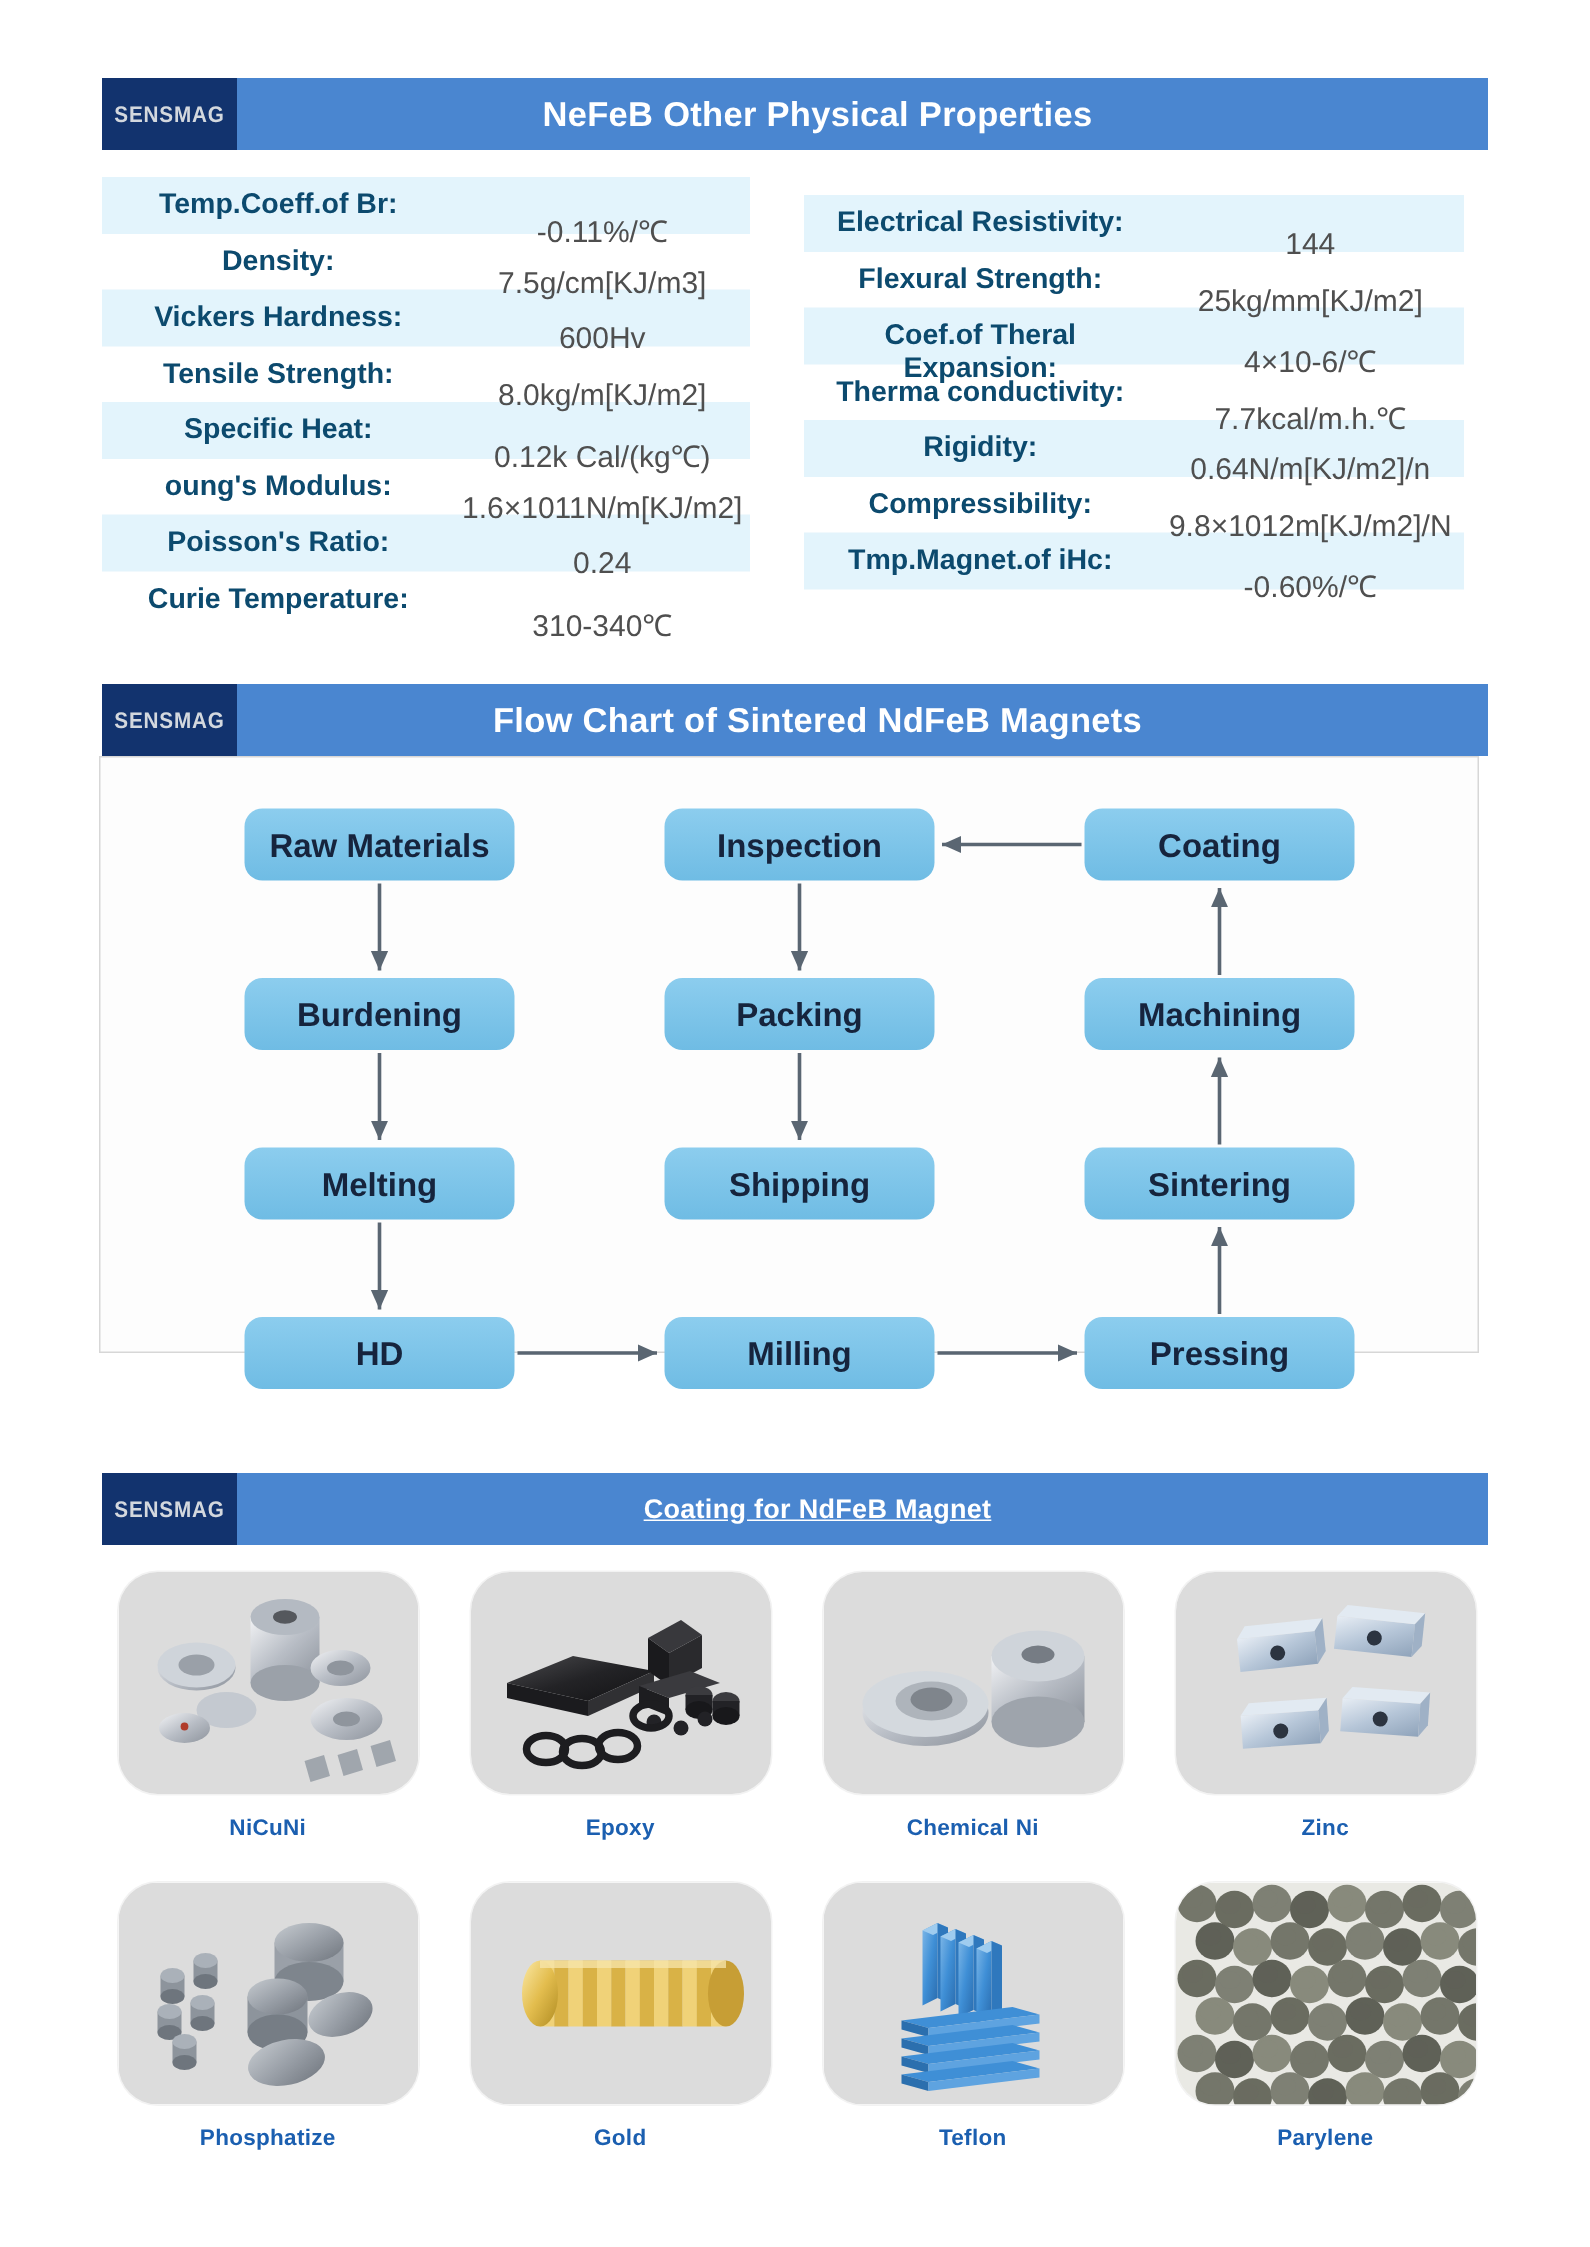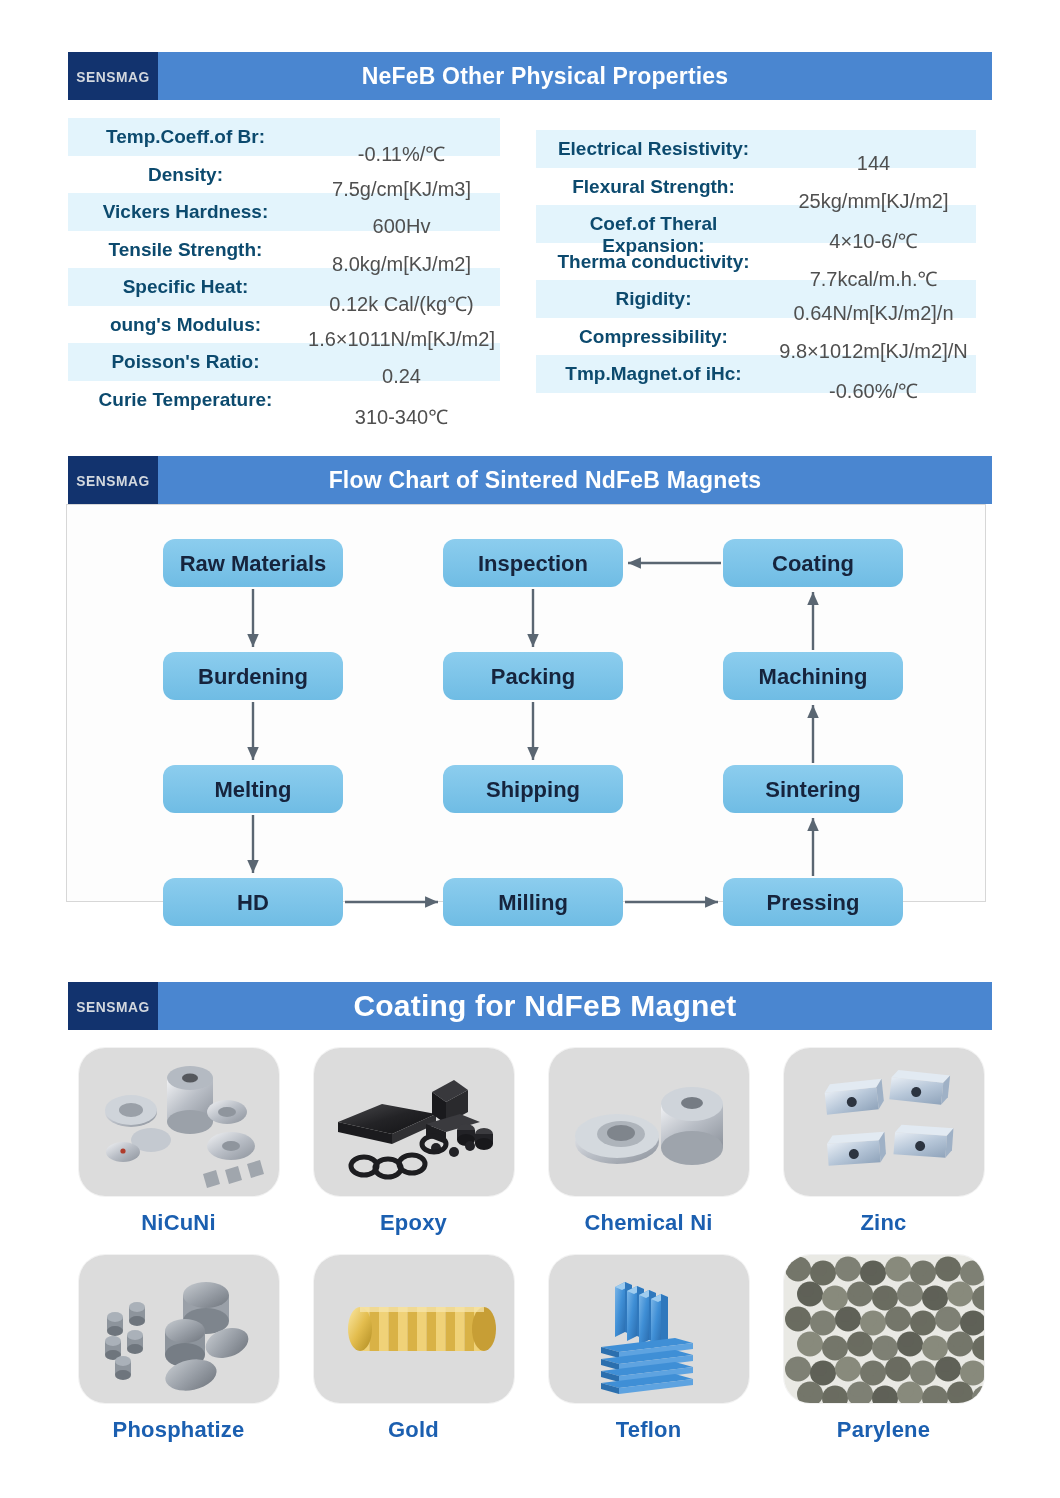--- a/index.html
+++ b/index.html
@@ -37,21 +37,21 @@
   .bar-title{
     flex:1;
     display:flex;align-items:center;justify-content:center;
     color:#ffffff;
     font-size:23px;
     font-weight:bold;
     letter-spacing:0.2px;
     padding-right:60px;
     border-radius:10px;
   }
-  .bar-title.small{font-size:30px;}
+  .bar-title.small{font-size:18px;text-decoration:underline;}
 
   
   .spec-table{position:absolute;}
   .spec-row{
     display:flex;
     height:37.5px;
     align-items:flex-start;
   }
   .spec-row.alt{background:#e3f4fc;}
   .spec-label{
@@ -99,21 +99,21 @@
     width:200px;height:148px;
     border-radius:26px;
     overflow:hidden;
     position:relative;
     box-shadow:0 0 0 1px rgba(0,0,0,0.05);
   }
   .coat-img svg{display:block;width:200px;height:148px;}
   .coat-label{
     margin-top:14px;
     color:#1b5fb0;
-    font-size:22px;
+    font-size:15px;
     font-weight:bold;
     letter-spacing:0.2px;
   }
 </style>
 </head>
 <body>
 
 <div class="page">
 
   <div class="bar" style="left:68px;top:52px;width:924px;">

